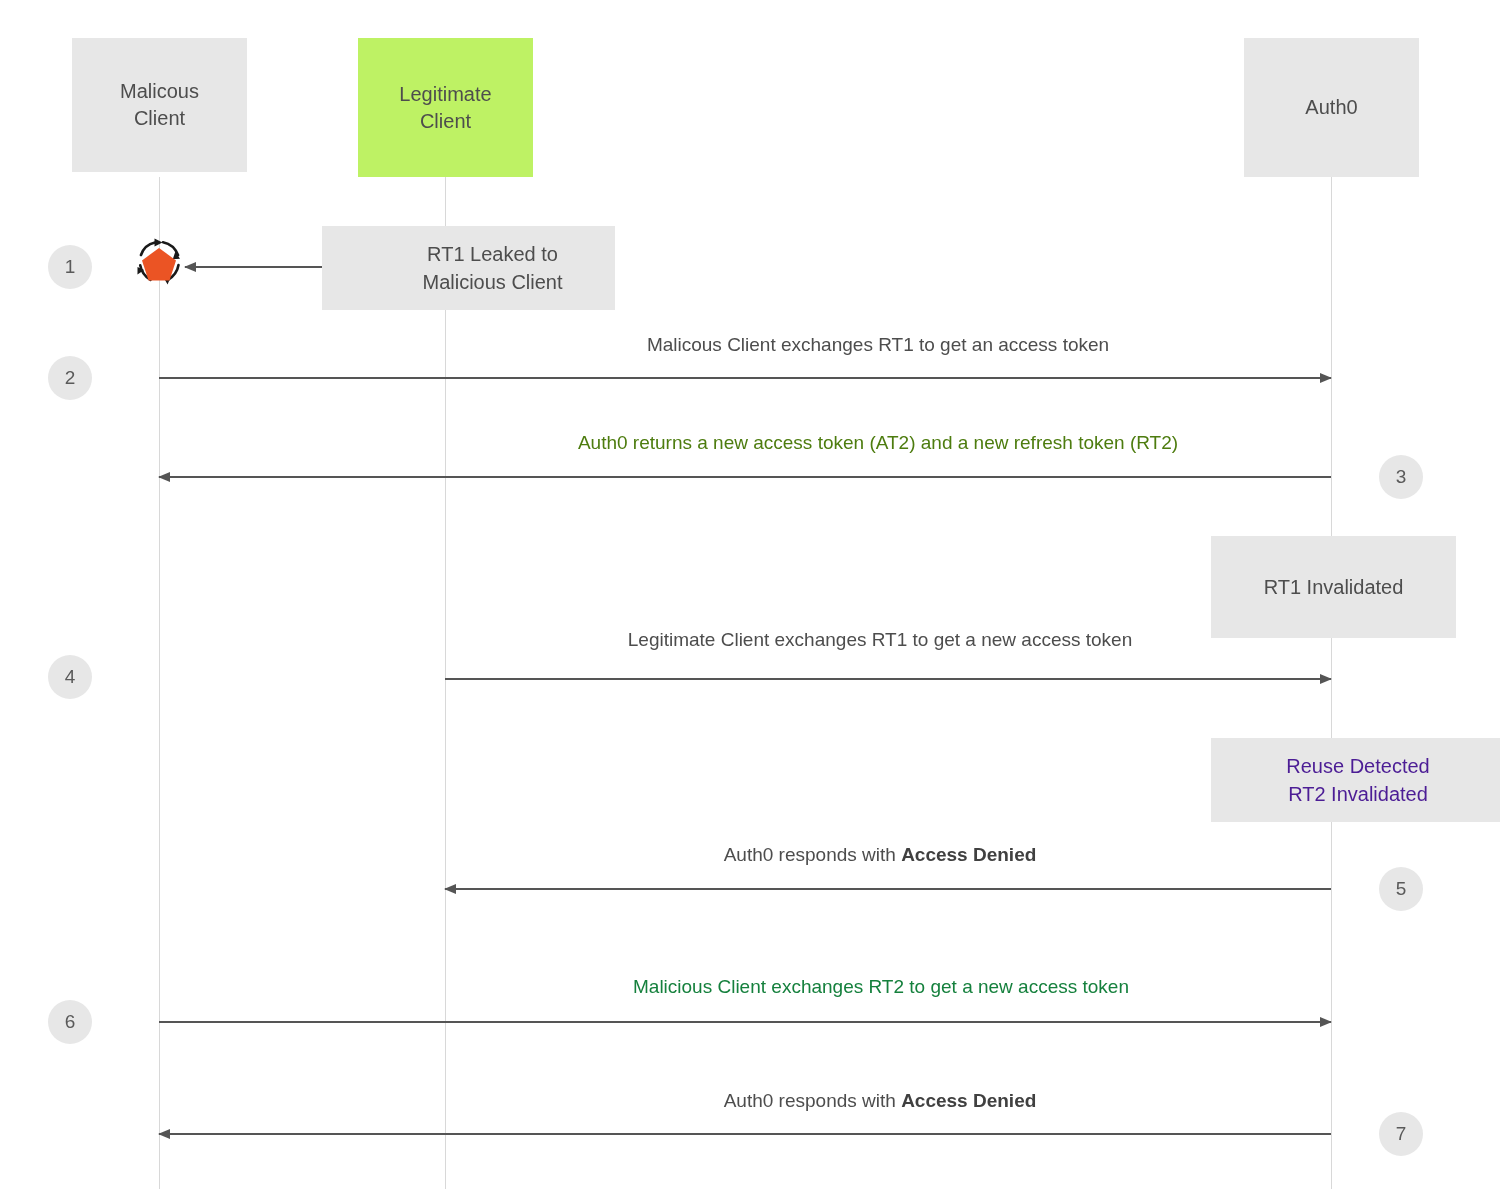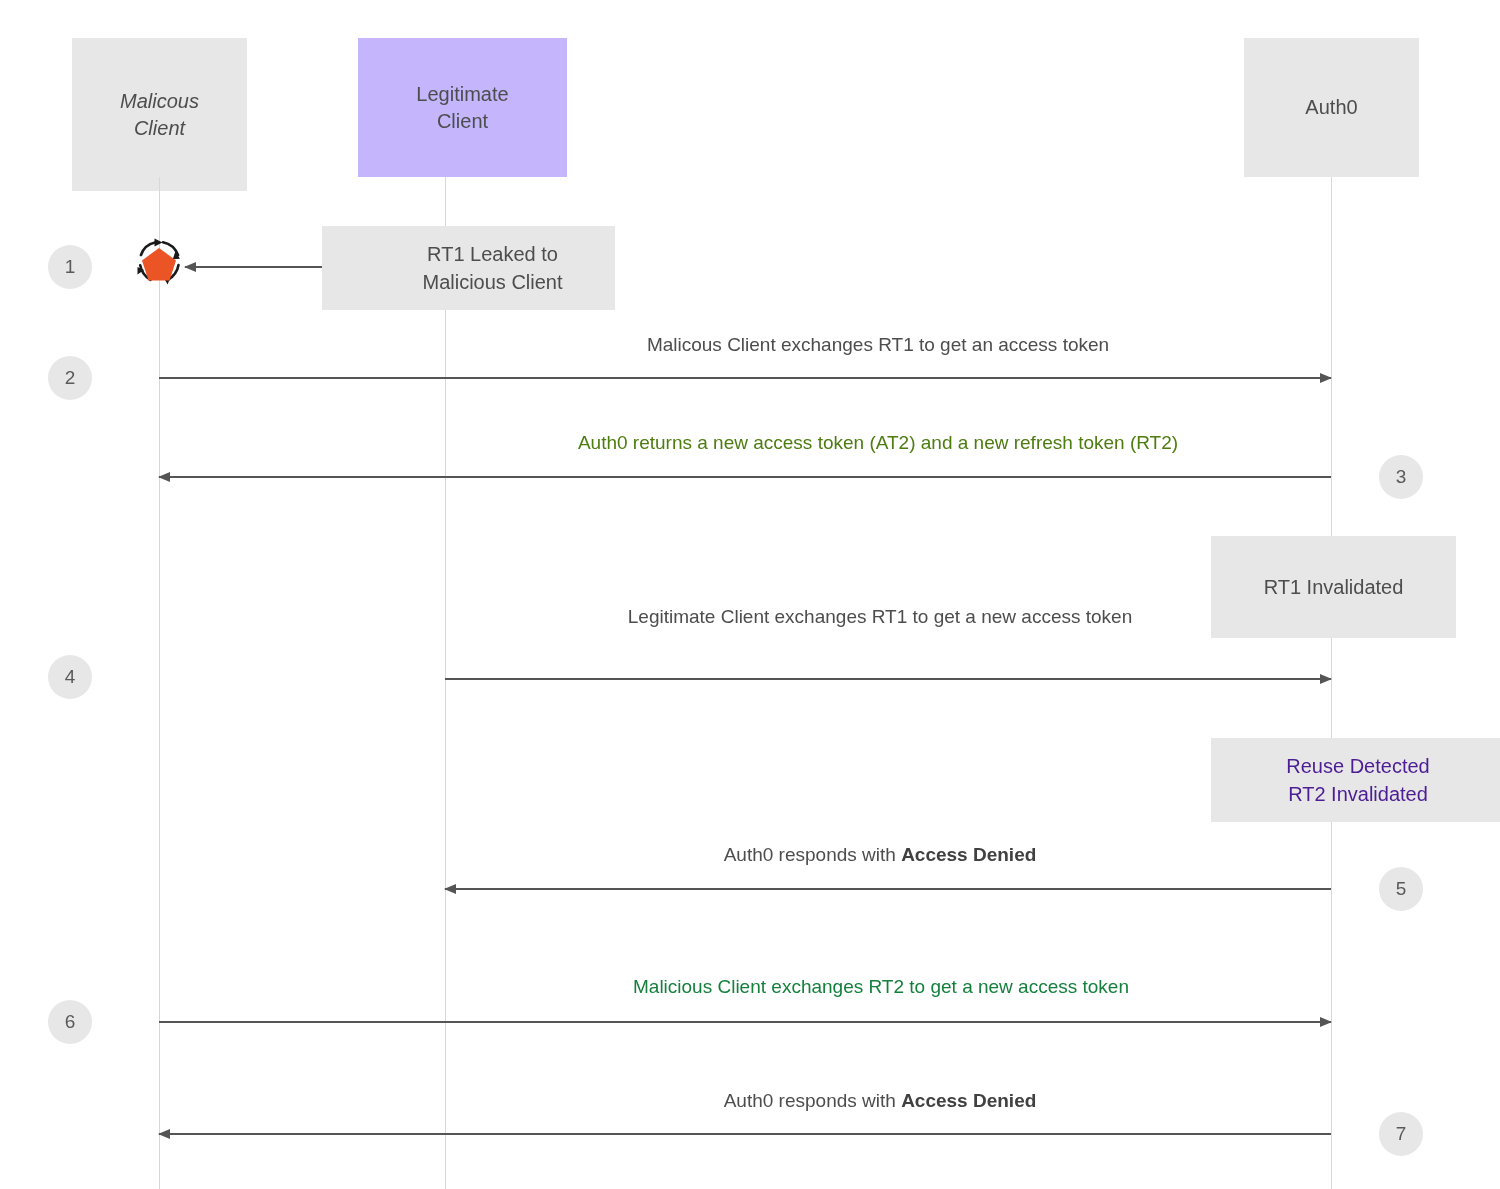--- a/index.html
+++ b/index.html
@@ -109,39 +109,39 @@
         <line x1="159" y1="378" x2="1331" y2="378" stroke="#555555" stroke-width="2" marker-end="url(#arrowRight)"></line>
         <line x1="1331" y1="477" x2="159" y2="477" stroke="#555555" stroke-width="2" marker-end="url(#arrowLeft)"></line>
         <line x1="445" y1="679" x2="1331" y2="679" stroke="#555555" stroke-width="2" marker-end="url(#arrowRight)"></line>
         <line x1="1331" y1="889" x2="445" y2="889" stroke="#555555" stroke-width="2" marker-end="url(#arrowLeft)"></line>
         <line x1="159" y1="1022" x2="1331" y2="1022" stroke="#555555" stroke-width="2" marker-end="url(#arrowRight)"></line>
         <line x1="1331" y1="1134" x2="159" y2="1134" stroke="#555555" stroke-width="2" marker-end="url(#arrowLeft)"></line>
       </g>
   </svg>
 
   <div id="actors-layer">
-      <div class="actor-box" style="left: 72px; top: 38px; width: 175px; height: 153px; background: rgb(231, 231, 231); color: rgb(77, 77, 77); font-style: italic;"><span>Malicous
+      <div class="actor-box" style="left: 72px; top: 38px; width: 175px; height: 134px; background: rgb(231, 231, 231); color: rgb(77, 77, 77);"><span>Malicous
 Client</span></div>
-      <div class="actor-box" style="left: 358px; top: 38px; width: 209px; height: 139px; background: #c4b5fd; color: rgb(77, 77, 77);"><span>Legitimate
+      <div class="actor-box" style="left: 358px; top: 38px; width: 175px; height: 139px; background: #bef264; color: rgb(77, 77, 77);"><span>Legitimate
 Client</span></div>
       <div class="actor-box" style="left: 1244px; top: 38px; width: 175px; height: 139px; background: rgb(231, 231, 231); color: rgb(77, 77, 77);"><span>Auth0</span></div>
     </div>
 
   <div id="notes-layer">
       <div class="note-box" style="left: 322px; top: 226px; width: 245px; height: 84px; background: rgb(231, 231, 231); color: rgb(77, 77, 77); padding-left: 48px;"><span>RT1 Leaked to
 Malicious Client</span></div>
       <div class="note-box" style="left: 1211px; top: 536px; width: 245px; height: 102px; background: rgb(231, 231, 231); color: rgb(77, 77, 77);"><span>RT1 Invalidated</span></div>
       <div class="note-box" style="left: 1211px; top: 738px; width: 294px; height: 84px; background: rgb(231, 231, 231); color: #4c1d95;"><span>Reuse Detected
 RT2 Invalidated</span></div>
     </div>
 
   <div id="labels-layer">
       <div class="msg-label" style="left: 878px; top: 334px; color: rgb(77, 77, 77);"><span>Malicous Client exchanges RT1 to get an access token</span></div>
       <div class="msg-label" style="left: 878px; top: 432px; color: #4d7c0f;"><span>Auth0 returns a new access token (AT2) and a new refresh token (RT2)</span></div>
-      <div class="msg-label" style="left: 880px; top: 606px; color: rgb(77, 77, 77);"><span>Legitimate Client exchanges RT1 to get a new access token</span></div>
+      <div class="msg-label" style="left: 880px; top: 629px; color: rgb(77, 77, 77);"><span>Legitimate Client exchanges RT1 to get a new access token</span></div>
       <div class="msg-label" style="left: 880px; top: 844px; color: rgb(77, 77, 77);"><span>Auth0 responds with </span><b>Access Denied</b></div>
       <div class="msg-label" style="left: 881px; top: 976px; color: #15803d;"><span>Malicious Client exchanges RT2 to get a new access token</span></div>
       <div class="msg-label" style="left: 880px; top: 1090px; color: rgb(77, 77, 77);"><span>Auth0 responds with </span><b>Access Denied</b></div>
     </div>
 
   <div id="steps-layer">
       <div class="step-circle" style="left: 48px; top: 245px; background: rgb(231, 231, 231);">
         <span>1</span>
       </div>
       <div class="step-circle" style="left: 48px; top: 356px; background: rgb(231, 231, 231);">

